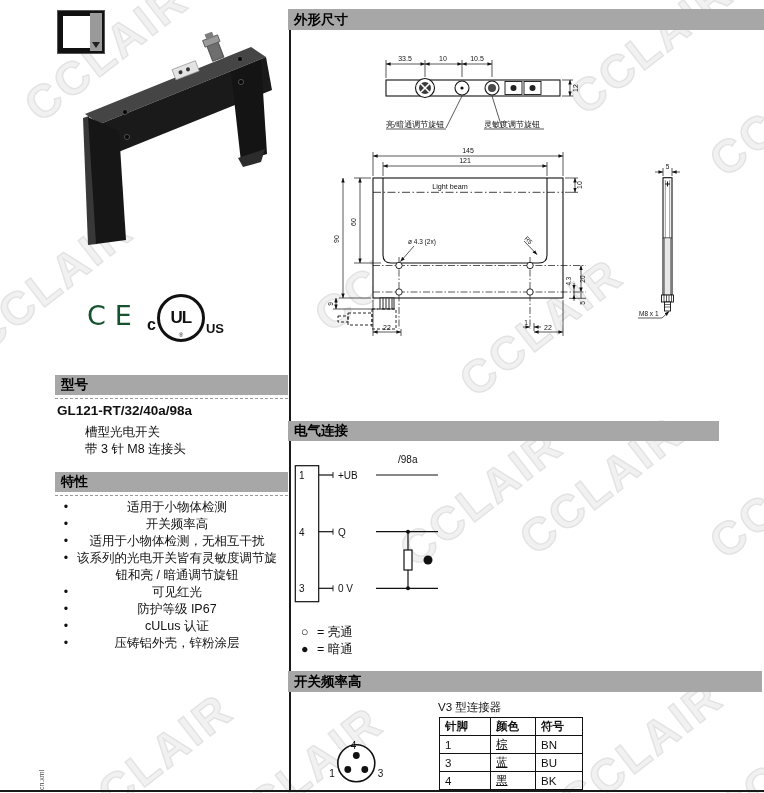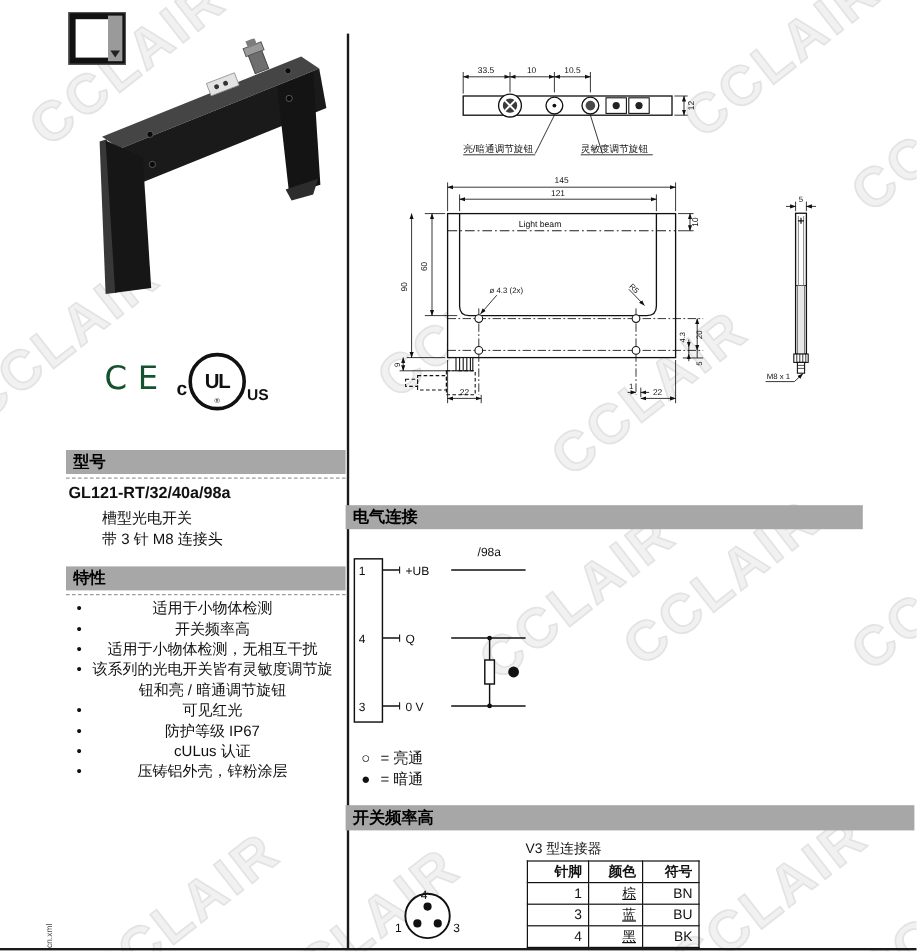--- a/index.html
+++ b/index.html
@@ -37,21 +37,21 @@
   .ulr{position:absolute;bottom:1px;left:50%;transform:translateX(-50%);font-size:6px;}
   .ulus{font-size:13px;font-weight:bold;align-self:flex-end;margin-bottom:6px;margin-left:1px;}
   
   .vdiv{width:2px;background:#1a1a1a;}
   .hrule{height:2px;background:#1a1a1a;}
   
   .legend{font-size:12.5px;line-height:17px;}
   .legend .sym{display:inline-block;width:16px;}
   
   table.pins{border-collapse:collapse;font-size:11.5px;}
-  table.pins th,table.pins td{border:1px solid #111;padding:1px 5px;text-align:right;
+  table.pins th,table.pins td{border:1px solid #111;padding:1px 5px;text-align:left;
        height:15px;vertical-align:middle;}
   table.pins th{font-weight:bold;}
   table.pins td.u{text-decoration:underline;}
   .vtype{font-size:11.5px;}
   .footrot{font-size:7px;color:#444;transform:rotate(-90deg);transform-origin:0 0;white-space:nowrap;}
   svg text{font-family:"Liberation Sans","DejaVu Sans",sans-serif;fill:#111;}
 </style>
 </head>
 <body>
 
@@ -162,20 +162,21 @@
     <div class="row">
         <span class="blt">•</span>
         <span class="txt">cULus 认证</span>
       </div>
     <div class="row">
         <span class="blt">•</span>
         <span class="txt">压铸铝外壳，锌粉涂层</span>
       </div>
   </div>
 
+  <div class="z bar" style="left:288px;top:9px;width:476px;height:21px;line-height:21px">外形尺寸</div>
 
   <svg class="z" style="left:288px;top:40px" width="476" height="330" viewBox="0 0 476 330">
     <defs>
       <marker id="arw" viewBox="0 0 8 8" refX="7.5" refY="4" markerWidth="7" markerHeight="7" orient="auto-start-reverse">
         <path d="M0,1.2 L8,4 L0,6.8 z" fill="#111"></path>
       </marker>
     </defs>
 
     <g stroke="#111" fill="none" stroke-width="1.1">
       <rect x="98" y="40" width="174" height="16" fill="#fff"></rect>

